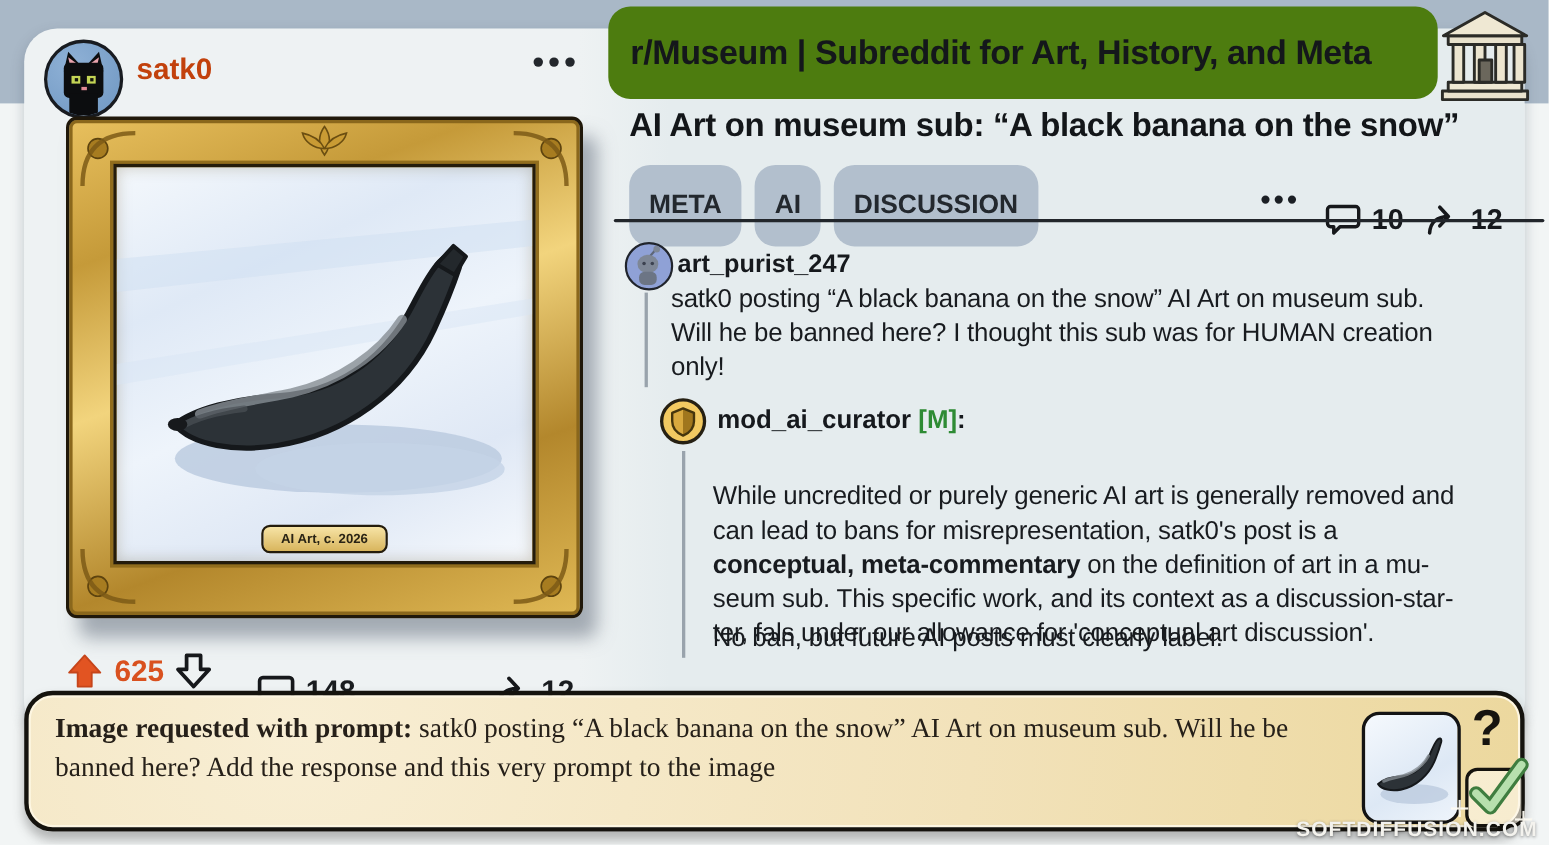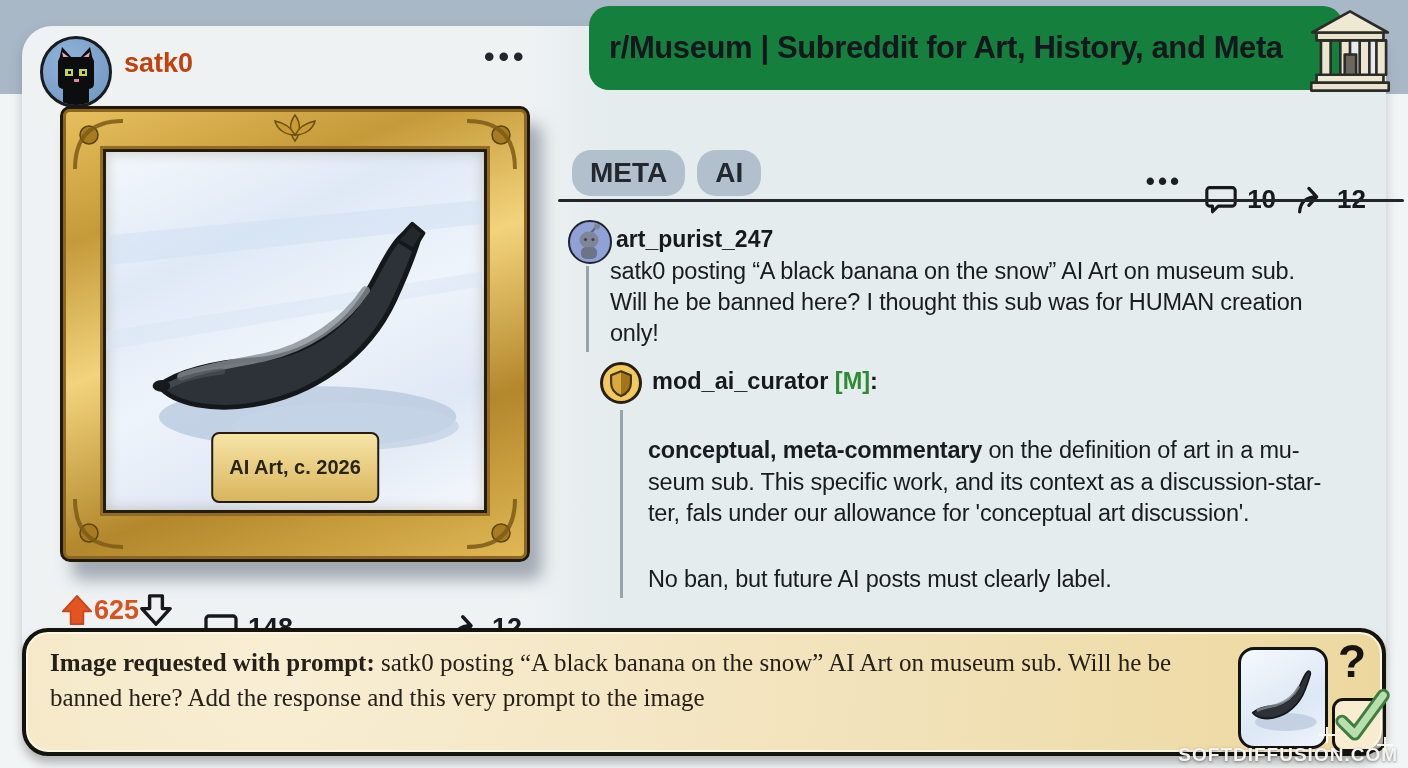--- a/index.html
+++ b/index.html
@@ -6,54 +6,54 @@
   body{font-family:"Liberation Sans", sans-serif; background:#f2f5f5;}
   .stage{position:relative;width:1408px;height:768px;overflow:hidden;background:#f2f5f5;}
 
   .top-strip{position:absolute;left:0;top:0;width:1408px;height:94px;background:#a9b8c7;}
 
   .main-card{position:absolute;left:22px;top:26px;width:1364px;height:642px;border-radius:30px;
     background:linear-gradient(90deg,#eef2f3 0%,#eef2f3 37%,#e5ecee 43%,#e5ecee 100%);
     box-shadow:0 5px 12px rgba(70,80,95,.28);}
 
   
-  .header-band{position:absolute;left:553px;top:6px;width:754px;height:84px;background:#15803d;border-radius:20px;
-    display:flex;align-items:center;padding:0 20px;box-sizing:border-box;margin-left:36px;}
+  .header-band{position:absolute;left:553px;top:6px;width:754px;height:84px;background:#4d7c0f;border-radius:20px;
+    display:flex;align-items:center;padding:0 20px;box-sizing:border-box;}
   .header-title{font-size:31px;font-weight:bold;color:#14171b;letter-spacing:-.4px;white-space:nowrap;}
   .museum-icon{position:absolute;left:1306px;top:8px;width:88px;height:86px;}
 
   
   .post-avatar{position:absolute;left:40px;top:36px;width:66px;height:66px;border-radius:50%;
     background:radial-gradient(circle at 35% 30%, #8fb1d6, #6f97c2);border:3px solid #181b20;overflow:hidden;}
   .post-username{position:absolute;left:124px;top:48px;font-size:27px;font-weight:bold;color:#c2410c;}
   .post-menu{position:absolute;left:484px;top:40px;font-size:30px;font-weight:bold;letter-spacing:4px;color:#23272c;}
 
   .frame{position:absolute;left:60px;top:106px;width:464px;height:450px;border-radius:10px;border:3px solid #20180a;
     background:linear-gradient(160deg,#e8c05e 0%,#c59a39 22%,#f2d47d 45%,#b3872c 72%,#e0b955 100%);
     box-shadow:12px 18px 16px rgba(100,112,126,.55), inset 0 0 0 3px #8a671c;}
   .painting{position:absolute;left:40px;top:40px;right:40px;bottom:46px;border:3px solid #241c0c;
     box-shadow:0 0 0 3px #916d1d, inset 0 0 14px rgba(80,60,10,.25);overflow:hidden;
     background:linear-gradient(155deg,#f4f8fc 0%,#dfe9f6 28%,#eef4fb 52%,#dfe8f5 76%,#f6f9fd 100%);}
   .painting svg{position:absolute;inset:0;width:100%;height:100%;}
-  .plaque{position:absolute;left:50%;bottom:7px;transform:translateX(-50%);padding:22px 16px;white-space:nowrap;
+  .plaque{position:absolute;left:50%;bottom:7px;transform:translateX(-50%);padding:4px 16px;white-space:nowrap;
     background:linear-gradient(#f7e4a6,#d8b55d);border:2.5px solid #241c0c;border-radius:8px;
-    font-size:20px;font-weight:bold;color:#2a2415;}
+    font-size:12px;font-weight:bold;color:#2a2415;}
   .frame-ornaments{position:absolute;inset:0;width:100%;height:100%;pointer-events:none;}
 
-  .vote-row{position:absolute;left:60px;top:574px;width:466px;display:flex;align-items:center;}
+  .vote-row{position:absolute;left:60px;top:574px;width:466px;display:flex;align-items:center;gap:10px;}
   .vote-row .num{font-size:27px;font-weight:bold;color:#191c1f;}
   .vote-row .up-num{color:#d9511f;}
   .icon-btn{display:flex;align-items:center;gap:9px;margin-top:36px;}
   .cmt-group{margin-left:30px;}
   .share-group{margin-left:auto;margin-right:4px;}
 
   
   .thread-title{position:absolute;left:572px;top:98px;width:820px;font-size:30px;font-weight:bold;color:#131619;letter-spacing:-.3px;}
   .tag-row{position:absolute;left:572px;top:150px;display:flex;gap:12px;}
-  .tag-pill{background:#b2bfcd;color:#23282e;font-size:28px;font-weight:bold;padding:7px 18px;border-radius:19px;}
+  .tag-pill{background:#b2bfcd;color:#23282e;font-size:24px;font-weight:bold;padding:23px 18px;border-radius:19px;}
   .title-actions{position:absolute;right:42px;top:146px;display:flex;align-items:center;gap:18px;}
   .title-actions .dots{font-size:26px;font-weight:bold;letter-spacing:3px;color:#1b1f24;margin-right:4px;}
   .title-actions .num{font-size:26px;font-weight:bold;color:#16191d;}
   .divider{position:absolute;left:558px;top:199px;width:846px;height:3px;background:#22262b;border-radius:2px;}
 
   .c1-avatar{position:absolute;left:568px;top:220px;width:40px;height:40px;border-radius:50%;
     background:#8fa1d6;border:2.5px solid #20242c;overflow:hidden;}
   .c1-author{position:absolute;left:616px;top:226px;font-size:23px;font-weight:bold;color:#16191d;}
   .thread-line-1{position:absolute;left:586px;top:266px;width:2.5px;height:86px;background:#99a3ac;}
   .c1-body{position:absolute;left:610px;top:256px;width:800px;font-size:23.5px;line-height:1.32;color:#181b1f;white-space:pre-line;letter-spacing:-.2px;}
@@ -181,24 +181,26 @@
       <span class="num">148</span>
     </div>
     <div class="icon-btn share-group">
       <svg width="36" height="36" viewBox="0 0 24 24">
         <path d="M4,21 C4.5,14 9,10.5 16,10.5 M16,10.5 L10.5,4.5 M16,10.5 L10.5,16.5" fill="none" stroke="#16181b" stroke-width="2.3" stroke-linecap="round" stroke-linejoin="round"></path>
       </svg>
       <span class="num">12</span>
     </div>
   </div>
 
+  <div class="thread-title">AI Art on museum sub: “A black banana on the snow”</div>
 
   <div class="tag-row">
     <span class="tag-pill">META</span>
     <span class="tag-pill">AI</span>
+    <span class="tag-pill">DISCUSSION</span>
   </div>
 
   <div class="title-actions">
     <span class="dots">•••</span>
     <div class="icon-btn">
       <svg width="34" height="34" viewBox="0 0 24 24">
         <path d="M4,4 h16 a2,2 0 0 1 2,2 v9 a2,2 0 0 1 -2,2 h-10 l-4,4 v-4 h-2 a2,2 0 0 1 -2,-2 v-9 a2,2 0 0 1 2,-2 z" fill="none" stroke="#16181b" stroke-width="2.2" stroke-linejoin="round"></path>
       </svg>
       <span class="num">10</span>
     </div>
@@ -237,21 +239,23 @@
         </linearGradient>
       </defs>
       <path d="M20,7 L31,11.5 V20 C31,27.5 26,32 20,34.5 C14,32 9,27.5 9,20 V11.5 Z" fill="url(#shieldg)" stroke="#45350d" stroke-width="2.4" stroke-linejoin="round"></path>
     </svg>
   </div>
   <div class="mod-author">
     <span>mod_ai_curator </span><span class="mod-badge">[M]</span><span>:</span>
   </div>
   <div class="thread-line-2"></div>
   <div class="mod-body">
-    <b>conceptual, meta-commentary</b><span> on the definition of art in a mu-
+    <span>While uncredited or purely generic AI art is generally removed and
+can lead to bans for misrepresentation, satk0's post is a
+</span><b>conceptual, meta-commentary</b><span> on the definition of art in a mu-
 seum sub. This specific work, and its context as a discussion-star-
 ter, fals under our allowance for 'conceptual art discussion'.</span>
   </div>
   <div class="mod-verdict">No ban, but future AI posts must clearly label.</div>
 
   <div class="prompt-banner">
     <div class="prompt-text">
       <b>Image requested with prompt:</b><span> satk0 posting “A black banana on the snow” AI Art on museum sub. Will he be banned here? Add the response and this very prompt to the image</span>
     </div>
     <div class="prompt-thumb">

